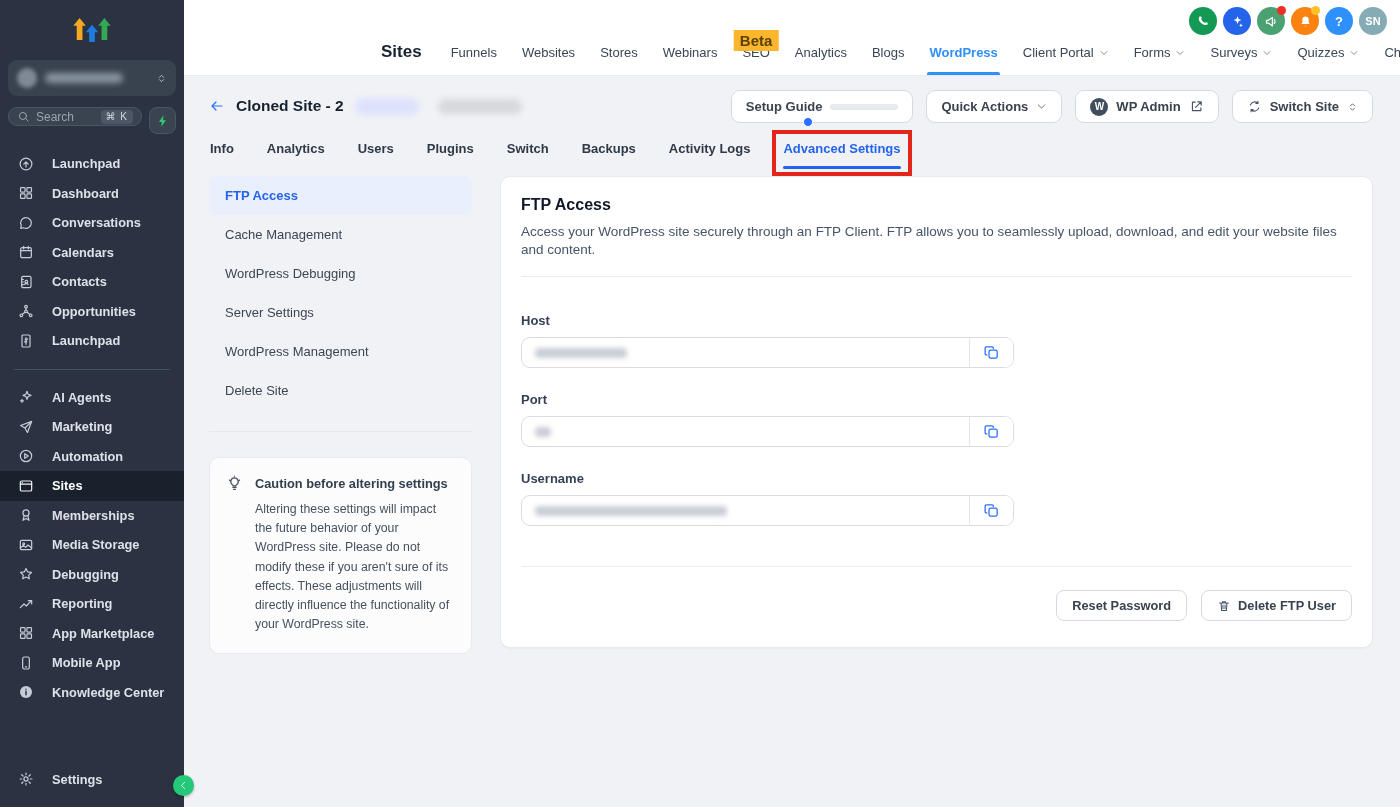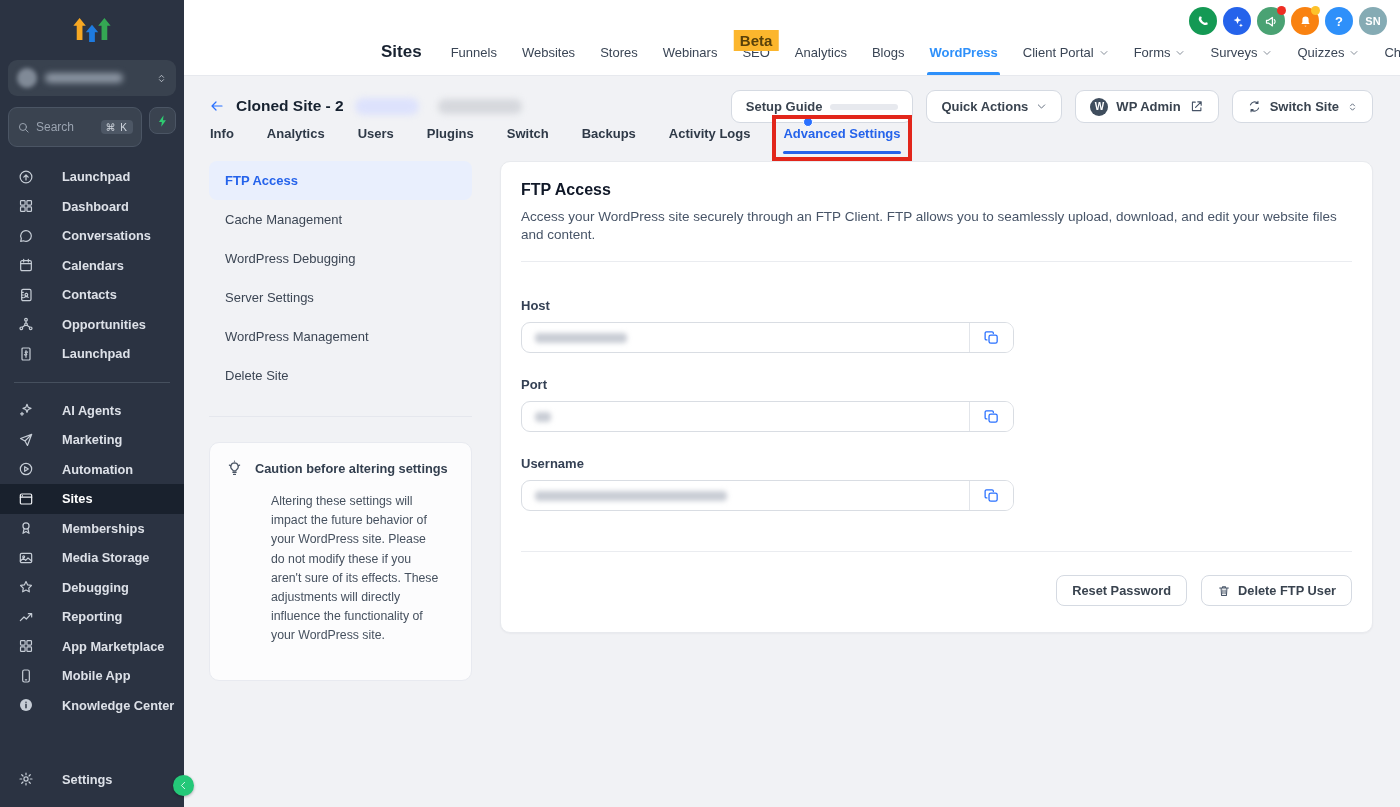--- a/index.html
+++ b/index.html
@@ -20,33 +20,33 @@
   .account {
     margin:2px 8px 0; background:#39424f; border-radius:9px; height:36px;
     display:flex; align-items:center; padding:0 9px; gap:8px; cursor:pointer;
   }
   .redact { filter:blur(3px); border-radius:6px; }
   .acct-avatar { width:20px; height:20px; border-radius:50%; background:#808a97; filter:blur(2px); }
   .acct-name { width:78px; height:10px; background:#8b95a2; }
   .acct-chev { margin-left:auto; width:11px; height:15px; color:#cdd3db; }
   .search-row { display:flex; gap:7px; margin:11px 8px 0; }
   .searchbox {
-    flex:1; background:#3a4350; border:1px solid #4b5564; border-radius:9px; height:40px;
+    flex:1; background:#3a4350; border:1px solid #4b5564; border-radius:9px; height:19px;
     display:flex; align-items:center; padding:0 8px; gap:6px; color:#9aa3b0; font-size:12px; cursor:text;
   }
   .search-ic { width:13px; height:13px; color:#9aa3b0; flex-shrink:0; }
   .kbd { margin-left:auto; background:#4d5765; border-radius:4px; font-size:10px; padding:1.5px 5px; color:#d2d8e0; letter-spacing:1px; }
   .ai-btn {
     width:27px; height:27px; border-radius:8px; background:#3a4350; border:1px solid #4b5564;
     display:flex; align-items:center; justify-content:center; color:#2ecc71; cursor:pointer; flex-shrink:0;
   }
   .ai-btn .ic { width:14px; height:14px; }
   .nav { margin-top:15px; }
   .nav-item {
-    height:29.5px; display:flex; align-items:center; gap:28px; padding-left:18px;
+    height:29.5px; display:flex; align-items:center; gap:18px; padding-left:18px;
     font-size:12.8px; font-weight:600; color:#dde1e8; cursor:pointer; white-space:nowrap;
   }
   .nav-item .ic { width:16px; height:16px; color:#c6cdd6; flex-shrink:0; }
   .nav-item.active { background:#19212d; color:#ffffff; }
   .nav-item.active .ic { color:#f2f4f7; }
   .side-divider { height:1px; background:#46505e; margin:13px 14px; }
   .sidebar-bottom { margin-top:auto; padding-bottom:13px; position:relative; }
   .collapse-btn {
     position:absolute; right:-10px; bottom:11px; width:21px; height:21px; border-radius:50%;
     background:#24c878; color:#fff; display:flex; align-items:center; justify-content:center;
@@ -106,41 +106,41 @@
   .btn .ic { width:15px; height:15px; color:#475467; }
   .track { width:68px; height:6px; background:#e7e9ee; border-radius:3px; overflow:hidden; }
   .fill { height:6px; background:#2970ff; border-radius:3px; }
   .guide-dot { position:absolute; left:72px; top:27px; width:10px; height:10px; border-radius:50%; background:#2970ff; border:1.5px solid #fff; z-index:4; }
   .wp-logo {
     width:18px; height:18px; border-radius:50%; background:#3f4d5d; color:#fff;
     display:flex; align-items:center; justify-content:center; font-size:10px; font-weight:700; flex-shrink:0;
   }
   .chev-ud { width:11px; height:14px; color:#475467; }
 
-  .subtabs { display:flex; gap:33px; margin-top:3px; align-items:flex-end; padding-left:1px; }
+  .subtabs { display:flex; gap:33px; margin-top:18px; align-items:flex-end; padding-left:1px; }
   .stab { font-size:13px; font-weight:600; color:#2e3947; padding-bottom:13px; position:relative; cursor:pointer; white-space:nowrap; }
   .stab.active { color:#2563eb; }
   .stab.active::after { content:''; position:absolute; bottom:0; left:0; right:0; height:3px; background:#2563eb; border-radius:2px; }
   .red-box { position:absolute; top:-11px; left:-11px; right:-11px; bottom:-7px; border:4px solid #e2261b; z-index:5; pointer-events:none; }
 
   .body-row { display:flex; gap:28px; margin-top:7px; align-items:flex-start; }
   .left-col { width:263px; flex-shrink:0; }
   .menu-item {
     height:39px; display:flex; align-items:center; padding:0 16px; border-radius:8px;
     font-size:13px; font-weight:500; color:#3c4654; cursor:pointer;
   }
   .menu-item.active { background:#e9effd; color:#2563eb; font-weight:600; }
   .menu-divider { height:1px; background:#e5e7ed; margin-top:21px; }
   .caution {
     background:#fcfcfd; border:1px solid #e8eaf0; border-radius:10px; padding:16px 16px 19px;
     margin-top:25px; display:flex; gap:12px;
   }
   .bulb { width:17px; height:17px; color:#4a5565; flex-shrink:0; margin-top:1px; }
   .caution h4 { font-size:12.8px; font-weight:700; color:#333f4f; margin:2px 0 9px; }
-  .caution p { font-size:12.3px; color:#46515f; line-height:1.56; margin:16px; }
+  .caution p { font-size:12.3px; color:#46515f; line-height:1.56; margin:0; }
 
   .panel {
     flex:1; background:#fff; border:1px solid #e8eaee; border-radius:10px;
     padding:19px 20px 26px; box-shadow:0 1px 2px rgba(16,24,40,.04); min-width:0;
   }
   .panel h2 { font-size:16px; font-weight:700; color:#101828; margin:0; }
   .panel-desc { font-size:13.5px; color:#475467; margin:9px 0 0; line-height:1.35; }
   .hr { height:1px; background:#eaecf0; border:0; margin:17px 0 0; }
   .fields { margin-top:36px; }
   .field { margin-bottom:24px; }

